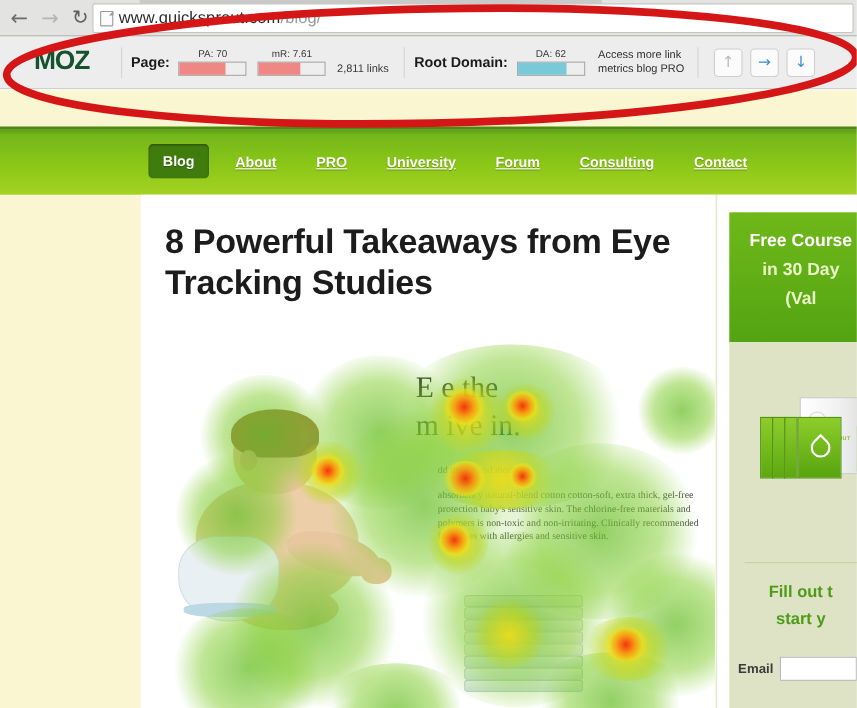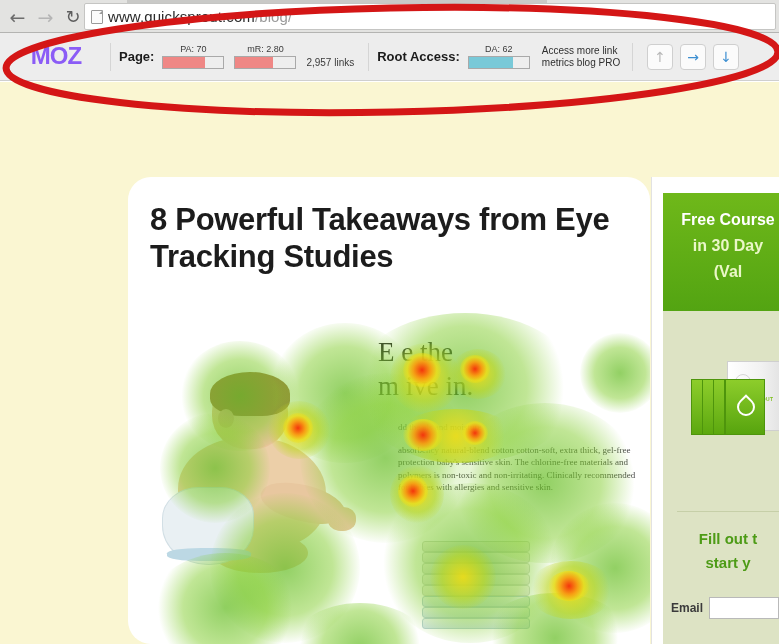--- a/index.html
+++ b/index.html
@@ -56,21 +56,21 @@
 
   
   .mozbar {
     position:absolute; left:0; top:33px; width:779px; height:48px;
     background:#ededed;
     border-bottom:1px solid #cfcfcf;
     display:flex; align-items:center;
   }
   .moz-logo {
     width:92px; margin-left:10px; font-size:24px; font-weight:bold;
-    letter-spacing:-1px; color:#8b5cf6; text-align:center;
+    letter-spacing:-1px; color:#14532d; text-align:center;
     font-family:"Liberation Sans", sans-serif;
     position:relative; top:-1px;
   }
   .vdiv { width:1px; height:28px; background:#d5d5d5; margin:0 8px; flex:0 0 auto; }
   .metric-group { display:flex; align-items:center; }
   .metric-title { font-size:13px; font-weight:bold; color:#1b1b1b; margin-right:8px; white-space:nowrap; }
   .bar-block { margin-right:10px; }
   .bar-label { font-size:9px; color:#3a3a3a; text-align:center; margin-bottom:2px; white-space:nowrap; }
   .bar-track {
     width:62px; height:13px; background:#eeeeee;
@@ -106,21 +106,20 @@
   }
   .nav-item.active {
     background:#3f7c0d; border-radius:4px; padding:8px 13px;
     text-decoration:none; margin-right:24px; position:relative; top:-1px;
     box-shadow: inset 0 1px 2px rgba(0,0,0,.35);
   }
 
   .content-card {
     position:absolute; left:128px; top:177px; width:522px; height:467px;
     background:#ffffff;
-    border-radius:23px;
   }
   .sidebar-col {
     position:absolute; left:651px; top:177px; width:128px; height:467px;
     background:#ffffff; border-left:1px solid #e2e2e2;
   }
 
   .article-title {
     position:absolute; left:22px; top:24px; width:470px;
     font-size:31px; line-height:37px; font-weight:bold; color:#1c1c1c;
     letter-spacing:-0.3px;
@@ -263,20 +262,31 @@
   
   .annot { position:absolute; left:0; top:0; width:779px; height:644px; pointer-events:none; }
 </style>
 </head>
 <body>
 
 <div id="screen">
 
   <div class="page-bg"></div>
 
+  <div class="site-nav">
+    <div class="nav-inner">
+      <a class="nav-item active">Blog</a>
+      <a class="nav-item">About</a>
+      <a class="nav-item">PRO</a>
+      <a class="nav-item">University</a>
+      <a class="nav-item">Forum</a>
+      <a class="nav-item">Consulting</a>
+      <a class="nav-item">Contact</a>
+    </div>
+  </div>
 
   <div class="content-card">
     <div class="article-title">8 Powerful Takeaways from Eye Tracking Studies</div>
 
     <div class="figure">
 
       <div class="baby">
         <div class="body"></div>
         <div class="arm"></div>
         <div class="hand"></div>
@@ -385,33 +395,33 @@
       <span class="metric-title">Page:</span>
 
       <div class="bar-block">
         <div class="bar-label">PA: 70</div>
         <div class="bar-track">
           <div class="bar-fill" id="pa-fill" style="width: 70%; background: rgb(239, 135, 133);"></div>
         </div>
       </div>
 
       <div class="bar-block">
-        <div class="bar-label">mR: 2.80</div>
+        <div class="bar-label">mR: 7.61</div>
         <div class="bar-track">
           <div class="bar-fill" id="mr-fill" style="width: 62%; background: rgb(239, 135, 133);"></div>
         </div>
       </div>
 
-      <span class="links-count">2,957 links</span>
+      <span class="links-count">2,811 links</span>
     </div>
 
     <div class="vdiv" style="margin-left:14px;"></div>
 
     <div class="metric-group">
-      <span class="metric-title">Root Access:</span>
+      <span class="metric-title">Root Domain:</span>
 
       <div class="bar-block" style="margin-right:2px;">
         <div class="bar-label">DA: 62</div>
         <div class="bar-track">
           <div class="bar-fill" id="da-fill" style="width: 73%; background: rgb(121, 201, 216);"></div>
         </div>
       </div>
 
       <div class="pro-note">
         <div>Access more link</div>

